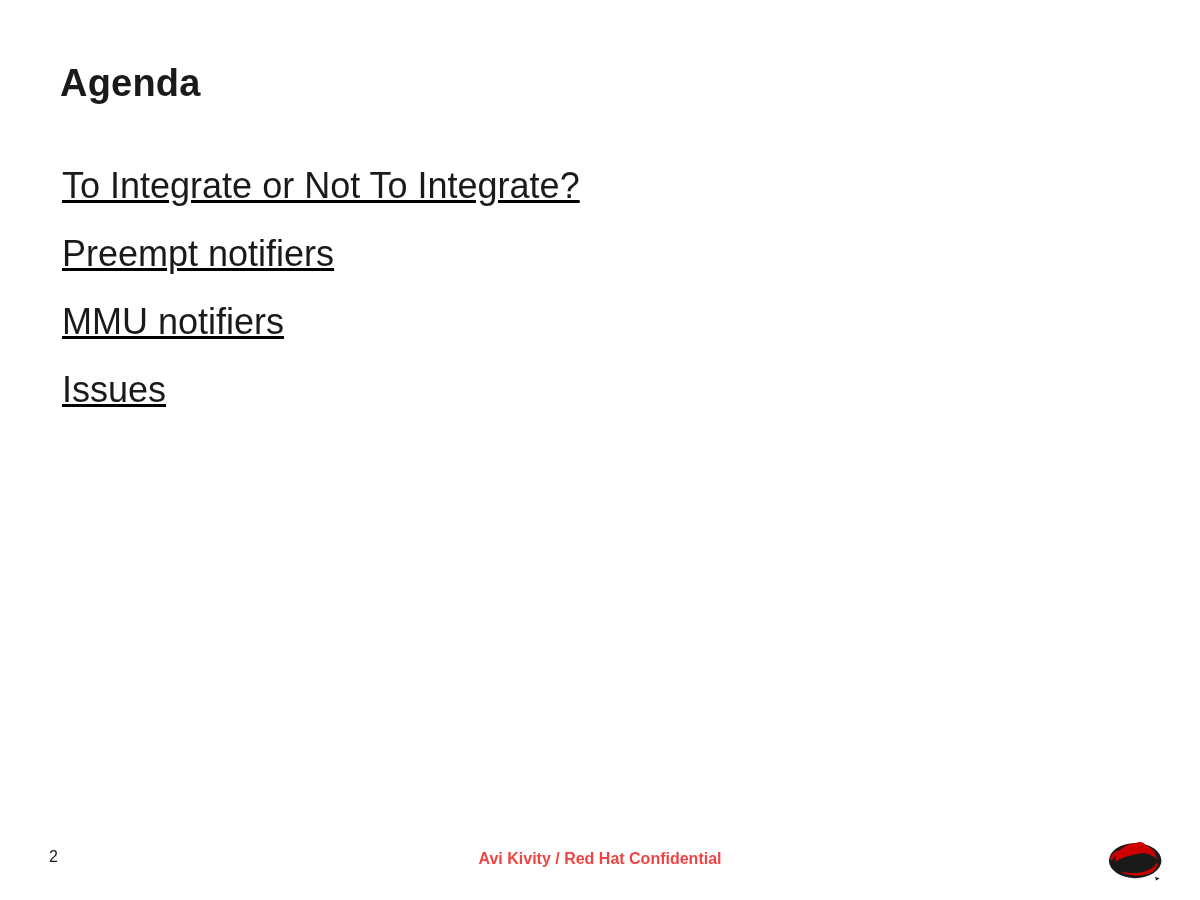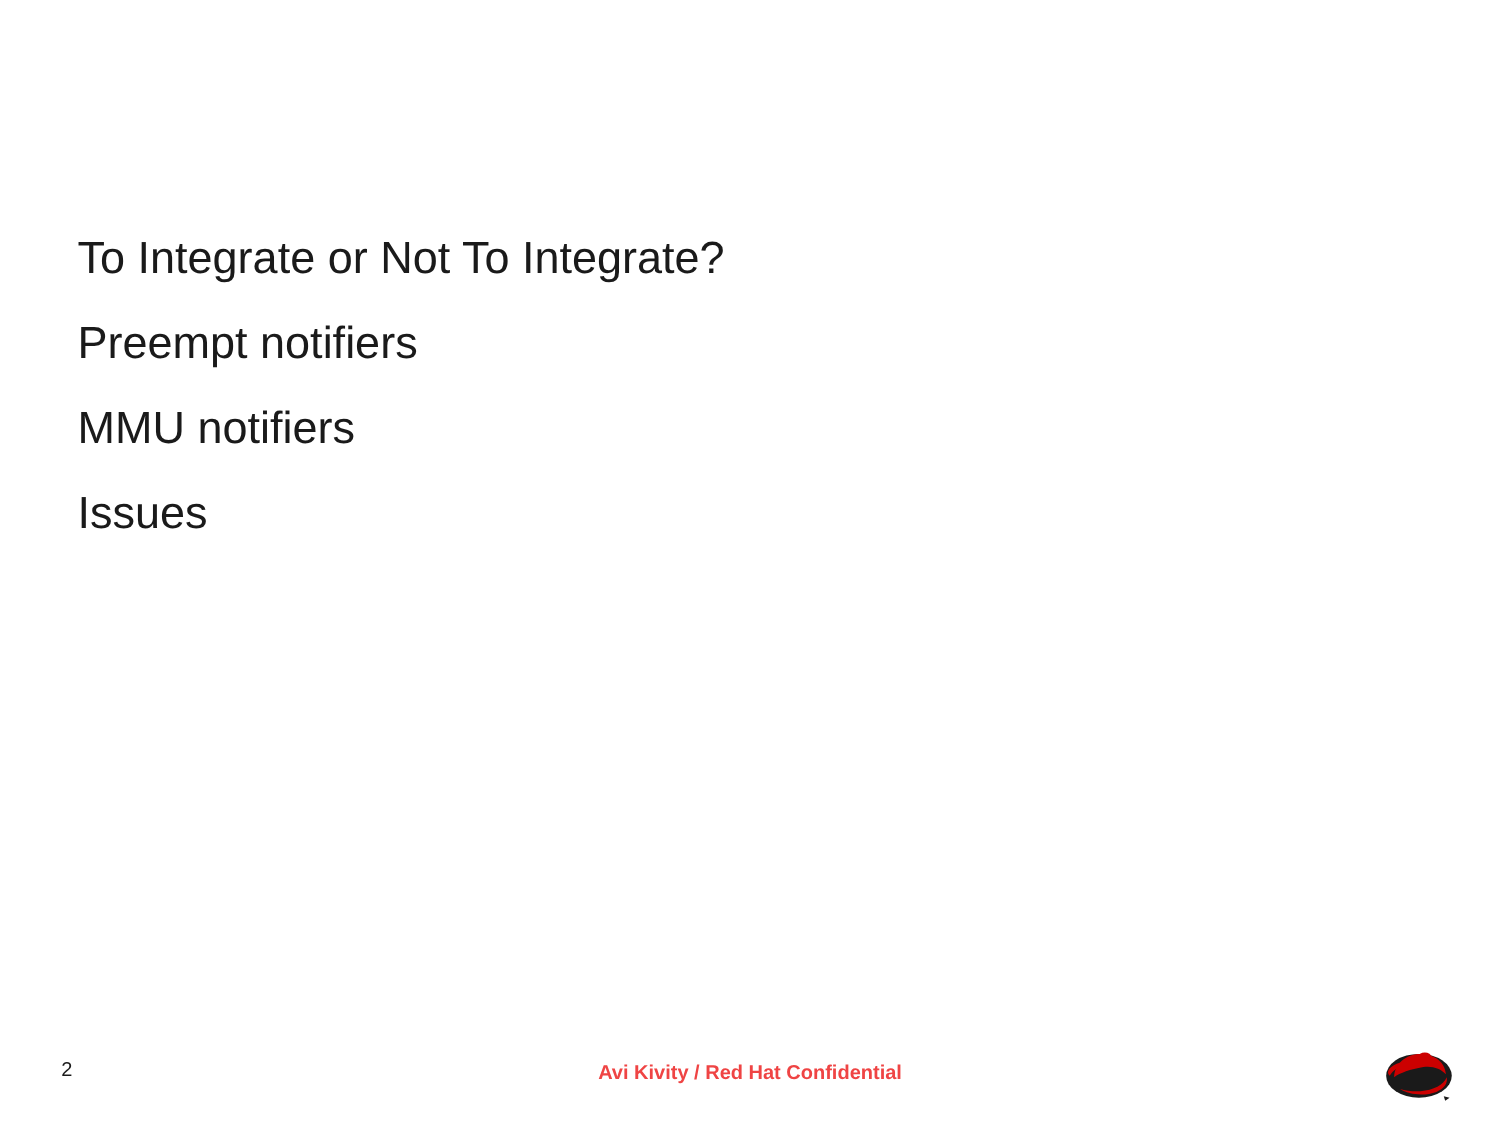--- a/index.html
+++ b/index.html
@@ -23,25 +23,26 @@
     left: 60px;
     top: 62px;
     font-size: 38px;
     font-weight: bold;
     letter-spacing: 0.2px;
     color: #1a1a1a;
   }
   .agenda-list {
     position: absolute;
     left: 62px;
-    top: 172px;
+    top: 152px;
     width: 1000px;
     list-style: none;
     margin: 0;
     padding: 0;
+    text-decoration: underline;
   }
   .agenda-item {
     font-size: 36px;
     line-height: 68px;
     color: #1a1a1a;
     white-space: nowrap;
   }
   .footer-page-number {
     position: absolute;
     left: 49px;
@@ -65,20 +66,21 @@
     top: 828px;
     width: 72px;
     height: 56px;
   }
 </style>
 </head>
 <body>
 
 <div class="slide">
 
+  <div class="slide-title">Agenda</div>
 
   <ul class="agenda-list">
     <li class="agenda-item">To Integrate or Not To Integrate?</li>
     <li class="agenda-item">Preempt notifiers</li>
     <li class="agenda-item">MMU notifiers</li>
     <li class="agenda-item">Issues</li>
   </ul>
 
   <div class="footer-page-number">2</div>
   <div class="footer-center">Avi Kivity / Red Hat Confidential</div>

